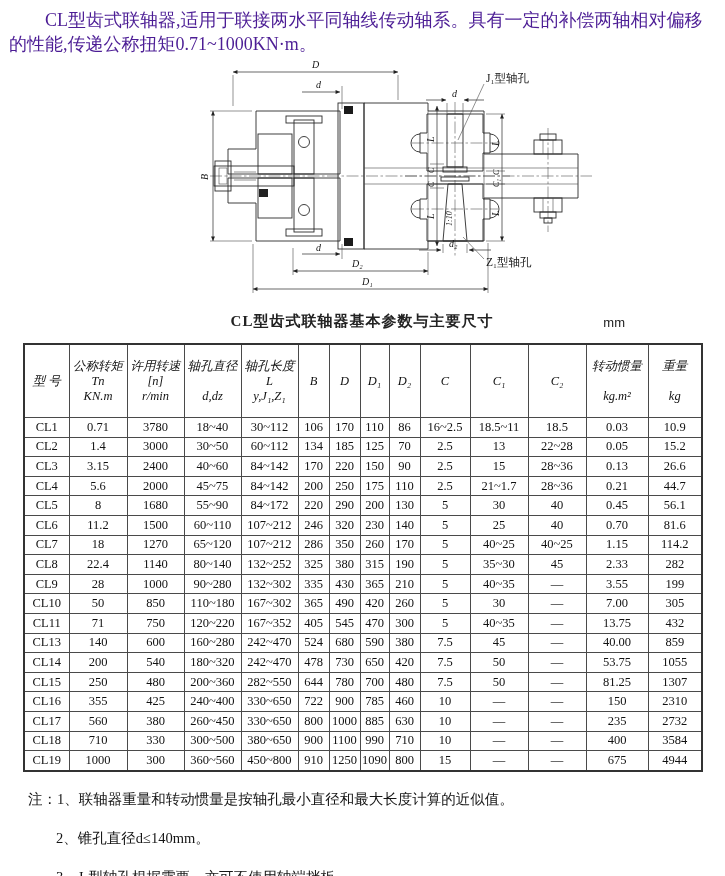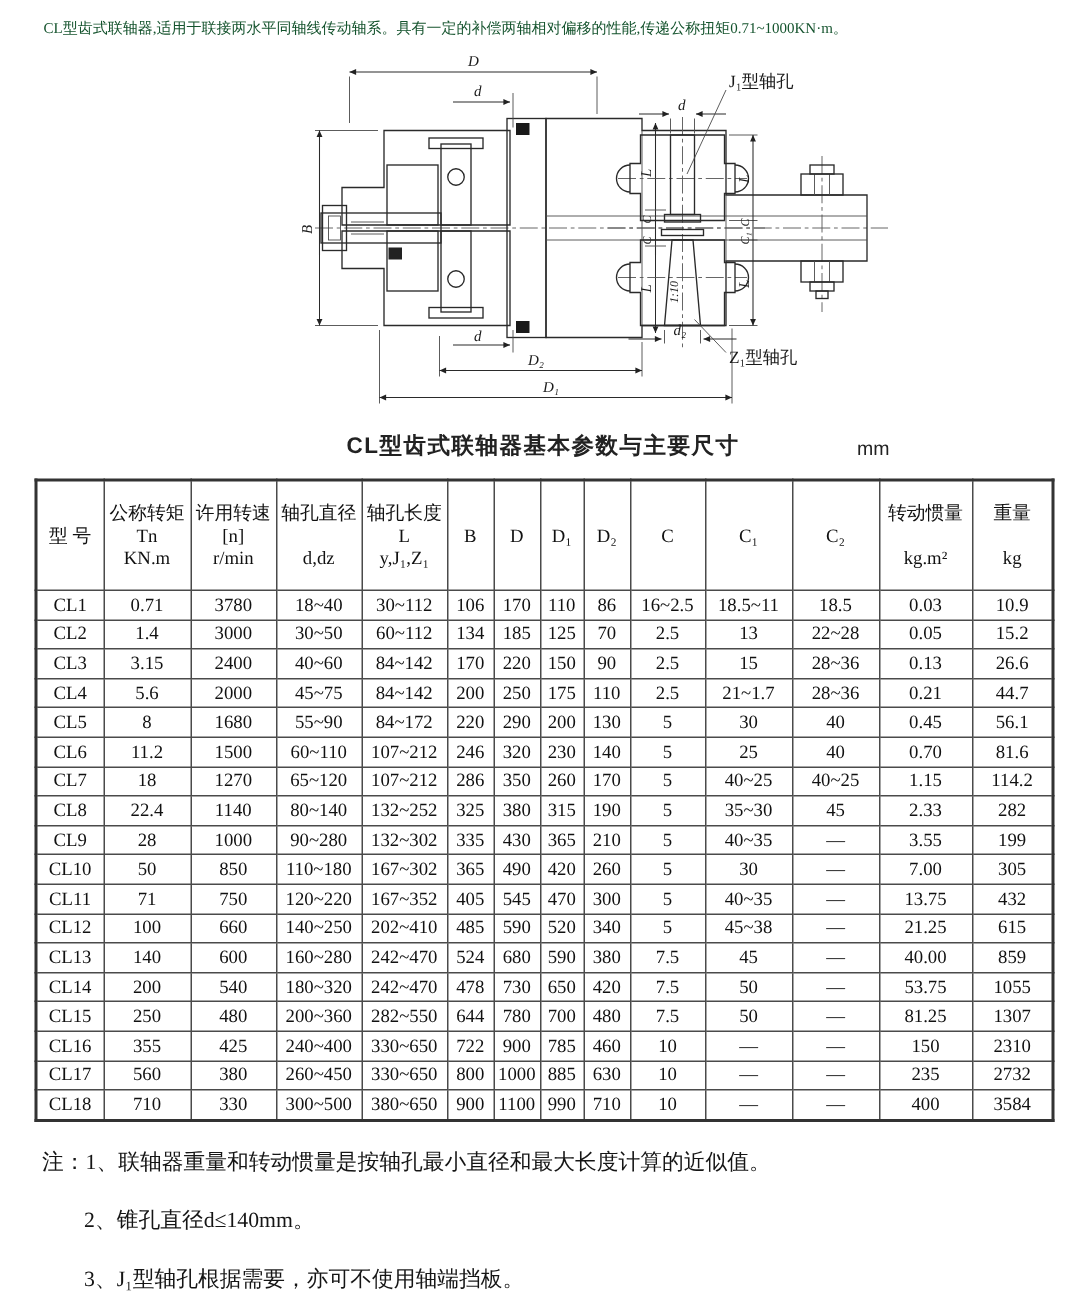--- a/index.html
+++ b/index.html
@@ -4,58 +4,58 @@
 <style>
   html,body{margin:0;padding:0;}
   body{
     width:725px;height:876px;background:#ffffff;color:#111;
     font-family:"Liberation Serif","DejaVu Serif",serif;
     overflow:hidden;position:relative;
   }
   
   .intro{
     margin:8px 9px 0 9px;
-    font-size:10px;line-height:24px;text-indent:2em;
-    color:#14532d;
+    font-size:18px;line-height:24px;text-indent:2em;
+    color:#4c1d95;
   }
   
   .diagram{display:block;margin:0;}
   .diagram .ln{stroke:#2a2a2a;stroke-width:0.9;fill:none;}
   .diagram .thin{stroke:#4a4a4a;stroke-width:0.6;fill:none;}
   .diagram .dim{stroke:#2a2a2a;stroke-width:0.7;fill:none;}
   .diagram .cl{stroke:#555;stroke-width:0.6;fill:none;stroke-dasharray:12 2.5 2.5 2.5;}
   .diagram text{font-family:"Liberation Serif","DejaVu Serif",serif;fill:#1a1a1a;}
   .diagram .it{font-style:italic;font-size:10px;}
   .diagram .sm{font-style:italic;font-size:8px;}
   .diagram .cjk{font-size:11.5px;}
   
   .tbl-title-row{position:relative;width:678px;margin:4px 0 0 23px;height:24px;}
   .tbl-title{
     position:absolute;left:0;right:0;top:0;text-align:center;
-    font-family:Liberation Sans, sans-serif;
+    font-family:Liberation Serif, serif;
     font-weight:bold;font-size:15px;color:#222;letter-spacing:1px;
   }
   .unit{
-    position:absolute;right:108px;top:3px;font-size:13px;
+    position:absolute;right:76px;top:3px;font-size:13px;
     font-family:"Liberation Sans","DejaVu Sans",sans-serif;color:#222;text-align:right;
   }
   
   table.params{
     border-collapse:collapse;table-layout:fixed;width:678px;
     margin:7px 0 0 23px;border:2px solid #333;
   }
   table.params th,table.params td{
     border:1px solid #4a4a4a;text-align:center;vertical-align:middle;
     padding:0;font-weight:normal;color:#111;
     font-family:"Liberation Serif","DejaVu Serif",serif;
     overflow:hidden;white-space:nowrap;
   }
   table.params thead th{height:72px;font-size:12.5px;line-height:15px;}
   table.params tbody td{height:18.6px;font-size:12.5px;}
-  .hl{min-height:15px;}
+  .hl{min-height:15px;font-style:italic;}
   
   .notes{margin-top:7px;font-size:14.5px;line-height:23px;color:#151515;}
   .note-line{margin-left:56px;margin-top:16px;}
   .note-line.first{margin-left:28px;}
 </style>
 </head>
 <body>
 
 <div class="intro">CL型齿式联轴器,适用于联接两水平同轴线传动轴系。具有一定的补偿两轴相对偏移的性能,传递公称扭矩0.71~1000KN·m。</div>
 
@@ -451,36 +451,20 @@
         <td>545</td>
         <td>470</td>
         <td>300</td>
         <td>5</td>
         <td>40~35</td>
         <td>—</td>
         <td>13.75</td>
         <td>432</td>
       </tr>
       <tr>
-        <td>CL12</td>
-        <td>100</td>
-        <td>660</td>
-        <td>140~250</td>
-        <td>202~410</td>
-        <td>485</td>
-        <td>590</td>
-        <td>520</td>
-        <td>340</td>
-        <td>5</td>
-        <td>45~38</td>
-        <td>—</td>
-        <td>21.25</td>
-        <td>615</td>
-      </tr>
-      <tr>
         <td>CL13</td>
         <td>140</td>
         <td>600</td>
         <td>160~280</td>
         <td>242~470</td>
         <td>524</td>
         <td>680</td>
         <td>590</td>
         <td>380</td>
         <td>7.5</td>
@@ -562,20 +546,36 @@
         <td>900</td>
         <td>1100</td>
         <td>990</td>
         <td>710</td>
         <td>10</td>
         <td>—</td>
         <td>—</td>
         <td>400</td>
         <td>3584</td>
       </tr>
+      <tr>
+        <td>CL19</td>
+        <td>1000</td>
+        <td>300</td>
+        <td>360~560</td>
+        <td>450~800</td>
+        <td>910</td>
+        <td>1250</td>
+        <td>1090</td>
+        <td>800</td>
+        <td>15</td>
+        <td>—</td>
+        <td>—</td>
+        <td>675</td>
+        <td>4944</td>
+      </tr>
     </tbody>
 </table>
 
 <div class="notes">
   <div>
       <div class="note-line first">注：1、联轴器重量和转动惯量是按轴孔最小直径和最大长度计算的近似值。</div>
       <div class="note-line">2、锥孔直径d≤140mm。</div>
       <div class="note-line">3、J₁型轴孔根据需要，亦可不使用轴端挡板。</div>
     </div>
 </div>

